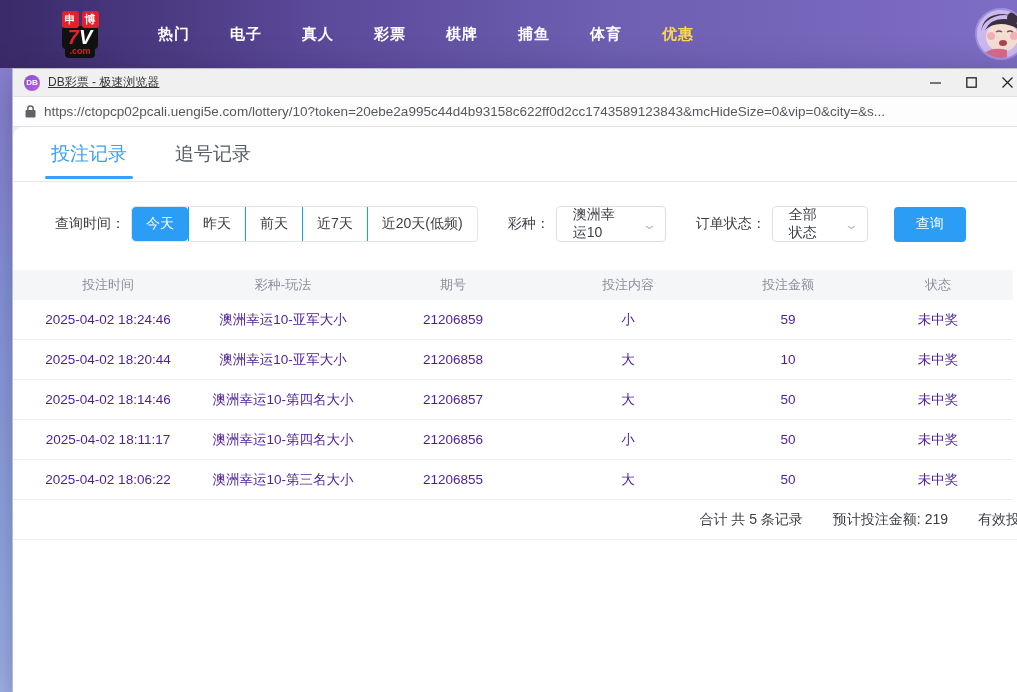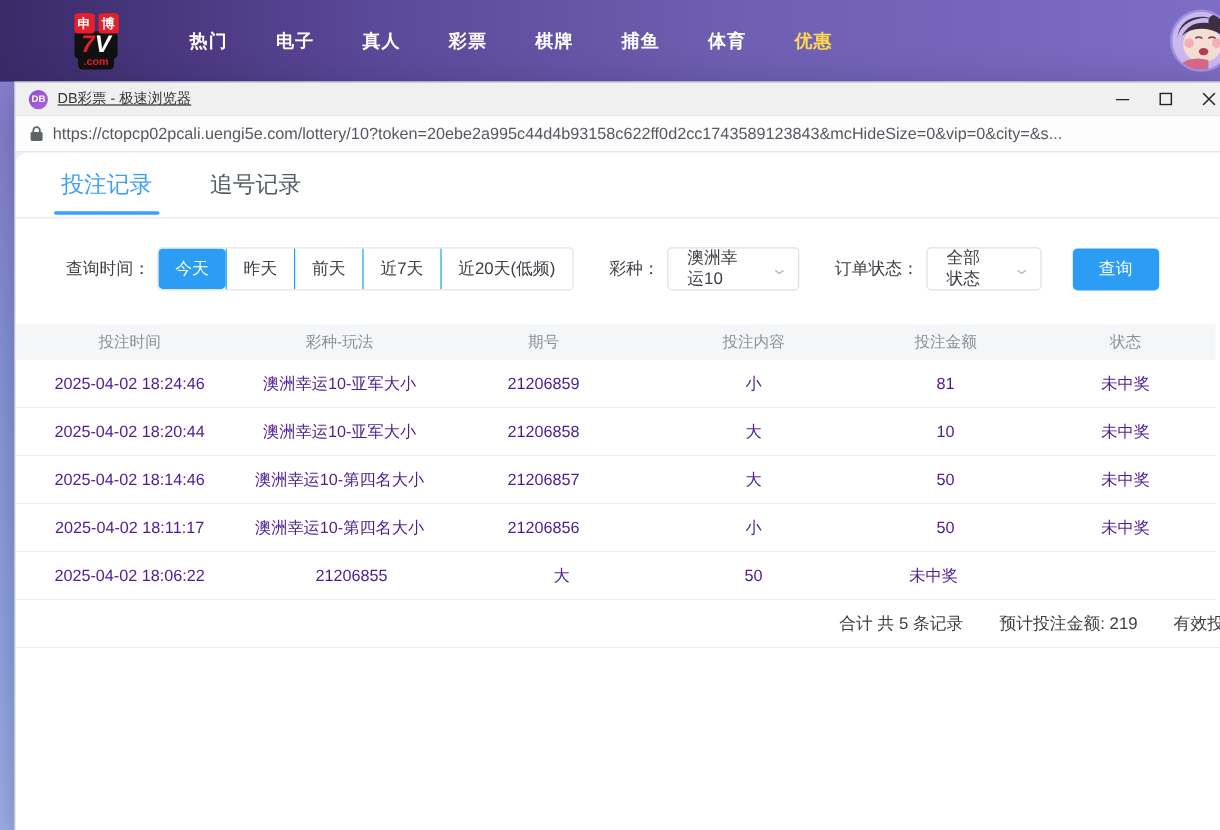--- a/index.html
+++ b/index.html
@@ -199,21 +199,21 @@
             <div class="tcell c3">投注内容</div>
             <div class="tcell c4">投注金额</div>
             <div class="tcell c5">状态</div>
           </div>
         <div>
             <div class="trow">
               <div class="tcell c0">2025-04-02 18:24:46</div>
               <div class="tcell c1">澳洲幸运10-亚军大小</div>
               <div class="tcell c2">21206859</div>
               <div class="tcell c3">小</div>
-              <div class="tcell c4">81</div>
+              <div class="tcell c4">59</div>
               <div class="tcell c5">未中奖</div>
             </div>
             <div class="trow">
               <div class="tcell c0">2025-04-02 18:20:44</div>
               <div class="tcell c1">澳洲幸运10-亚军大小</div>
               <div class="tcell c2">21206858</div>
               <div class="tcell c3">大</div>
               <div class="tcell c4">10</div>
               <div class="tcell c5">未中奖</div>
             </div>
@@ -228,20 +228,21 @@
             <div class="trow">
               <div class="tcell c0">2025-04-02 18:11:17</div>
               <div class="tcell c1">澳洲幸运10-第四名大小</div>
               <div class="tcell c2">21206856</div>
               <div class="tcell c3">小</div>
               <div class="tcell c4">50</div>
               <div class="tcell c5">未中奖</div>
             </div>
             <div class="trow">
               <div class="tcell c0">2025-04-02 18:06:22</div>
+              <div class="tcell c1">澳洲幸运10-第三名大小</div>
               <div class="tcell c2">21206855</div>
               <div class="tcell c3">大</div>
               <div class="tcell c4">50</div>
               <div class="tcell c5">未中奖</div>
             </div>
           </div>
         <div class="summary">
           <span>合计 共 5 条记录</span>
           <span>预计投注金额: 219</span>
           <span>有效投注</span>

